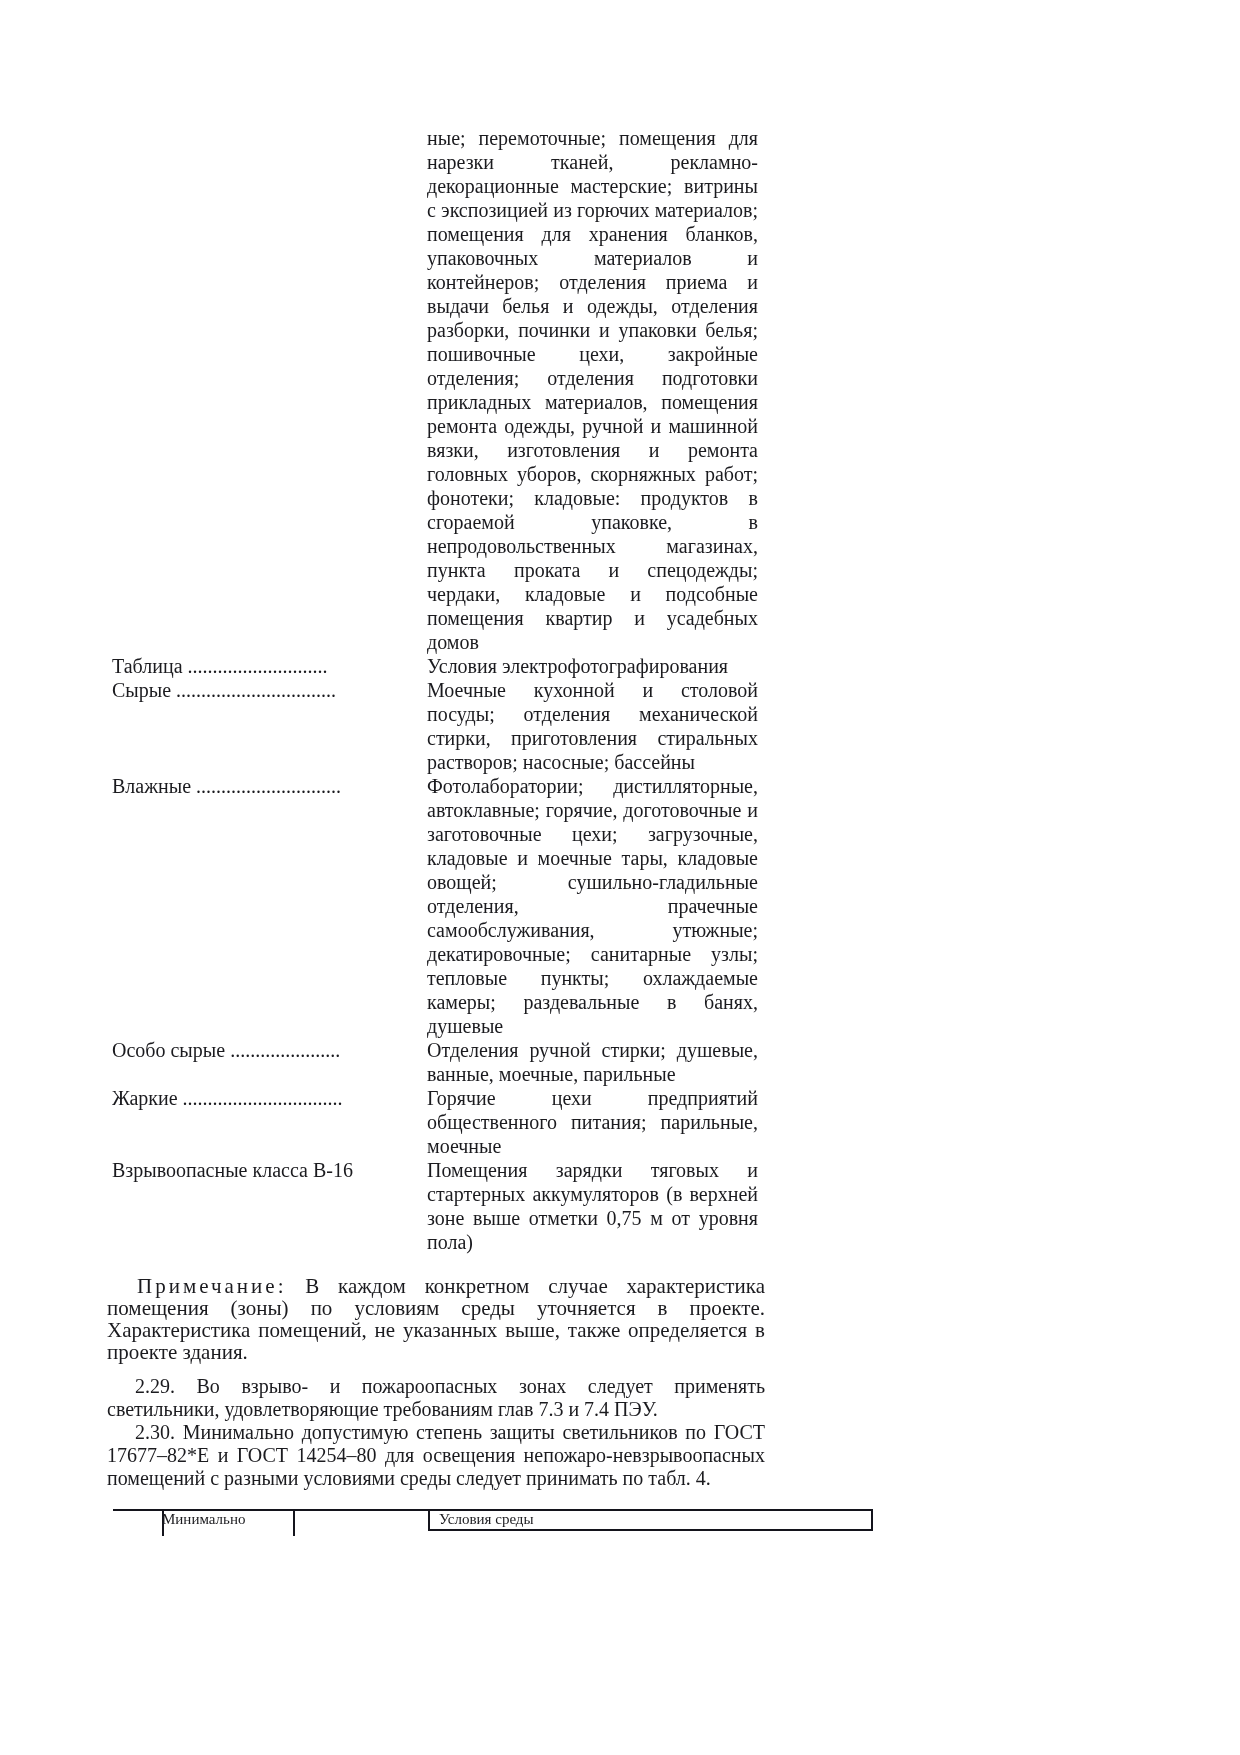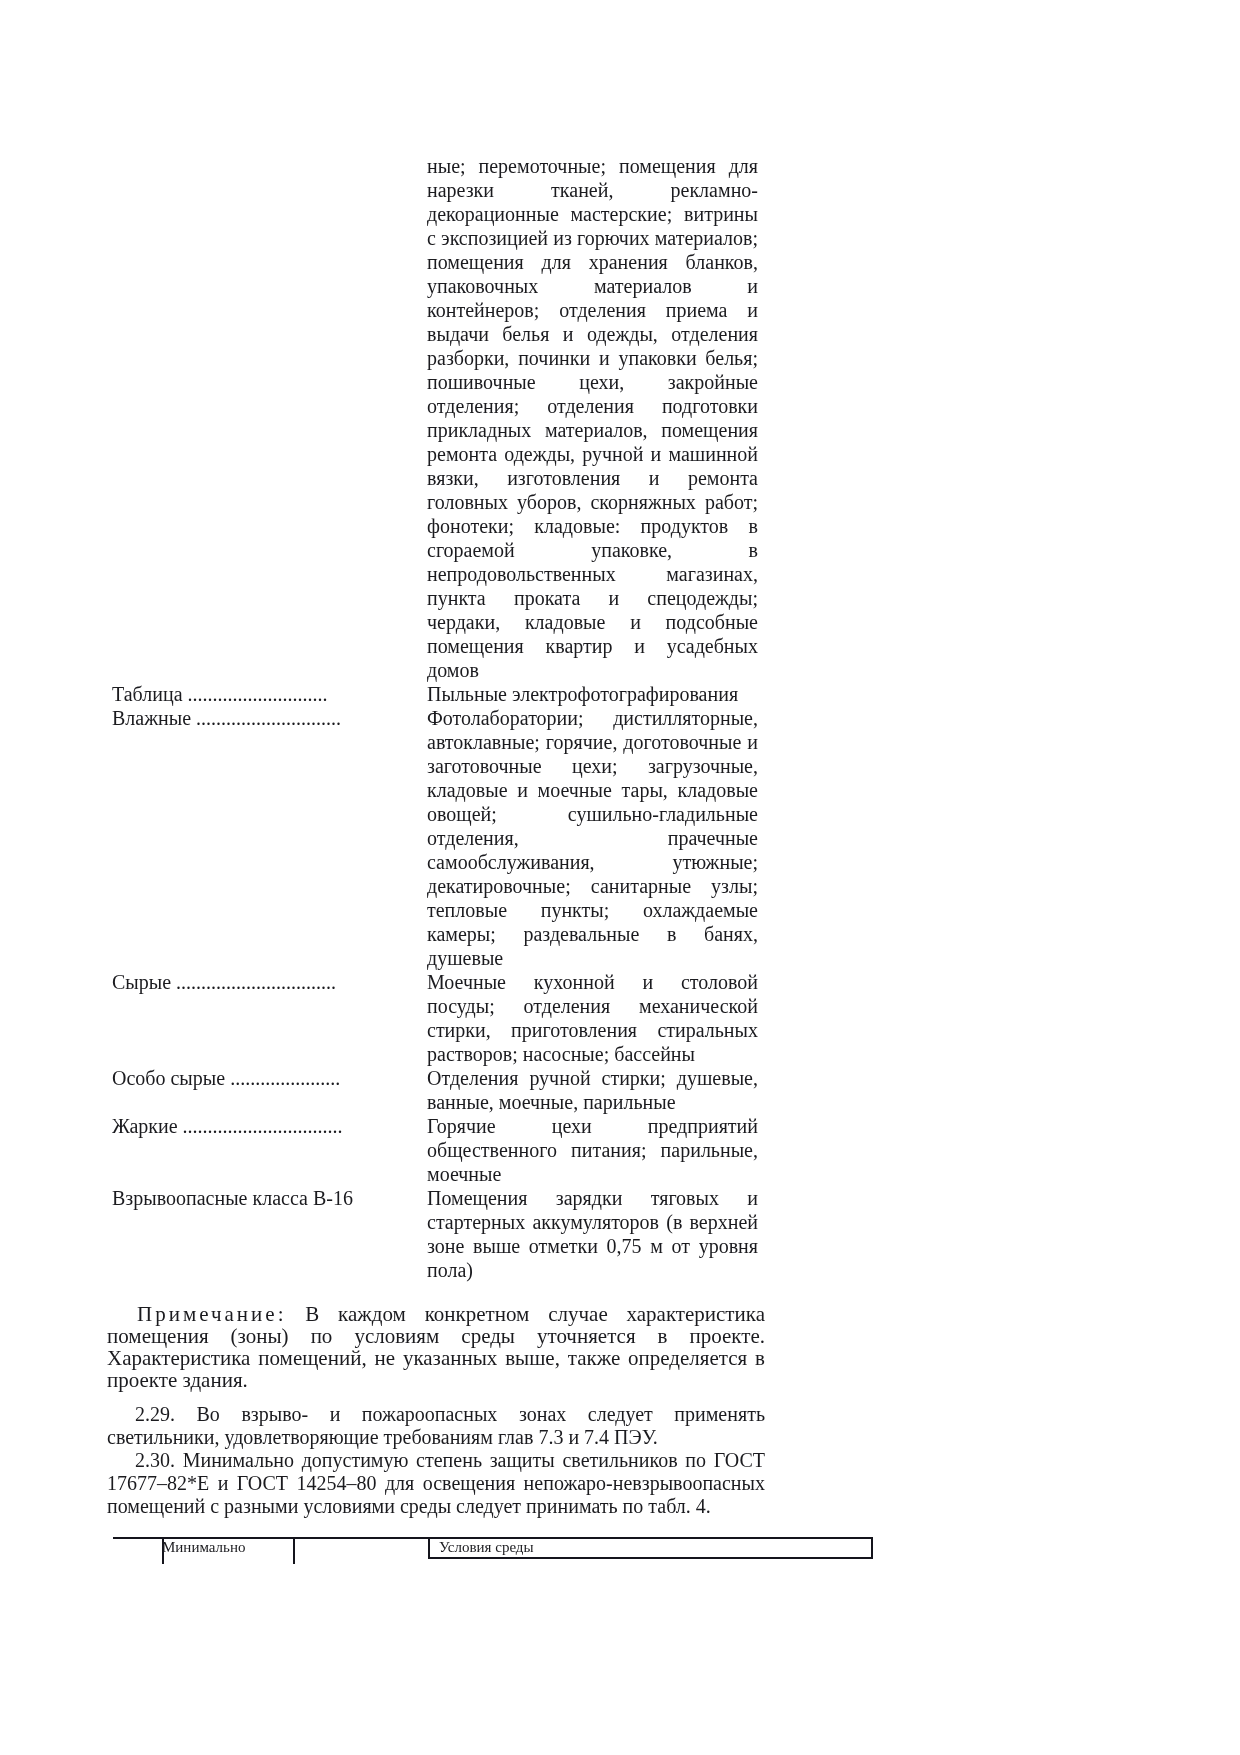--- a/index.html
+++ b/index.html
@@ -11,21 +11,21 @@
     color: #1b1b1f;
   }
   .page {
     position: relative;
     width: 1240px; height: 1755px;
     background: #ffffff;
     padding: 126px 0 0 107px;
   }
 
   
-  .doc-list { margin-left: 5px; width: 646px; margin-top: 28px; }
+  .doc-list { margin-left: 5px; width: 646px; }
   .doc-row { display: flex; align-items: flex-start; }
   .term {
     width: 315px; flex: 0 0 315px;
     font-size: 20px; line-height: 24px;
     white-space: nowrap; overflow: hidden;
   }
   .def {
     width: 331px; flex: 0 0 331px;
     font-size: 20px; line-height: 24px;
     text-align: justify; text-align-last: left;
@@ -95,29 +95,29 @@
 
 <div class="page">
 
   <div class="doc-list">
     <div class="doc-row">
       <div class="term"></div>
       <div class="def">ные; перемоточные; помещения для нарезки тканей, рекламно-декорационные мастерские; витрины с экспозицией из горючих материалов; помещения для хранения бланков, упаковочных материалов и контейнеров; отделения приема и выдачи белья и одежды, отделения разборки, починки и упаковки белья; пошивочные цехи, закройные отделения; отделения подготовки прикладных материалов, помещения ремонта одежды, ручной и машинной вязки, изготовления и ремонта головных уборов, скорняжных работ; фонотеки; кладовые: продуктов в сгораемой упаковке, в непродовольственных магазинах, пункта проката и спецодежды; чердаки, кладовые и подсобные помещения квартир и усадебных домов</div>
     </div>
     <div class="doc-row">
       <div class="term">Таблица ............................</div>
-      <div class="def">Пыльные электрофотографирования</div>
+      <div class="def">Условия электрофотографирования</div>
+    </div>
+    <div class="doc-row">
+      <div class="term">Сырые ................................</div>
+      <div class="def">Моечные кухонной и столовой посуды; отделения механической стирки, приготовления стиральных растворов; насосные; бассейны</div>
     </div>
     <div class="doc-row">
       <div class="term">Влажные .............................</div>
       <div class="def">Фотолаборатории; дистилляторные, автоклавные; горячие, доготовочные и заготовочные цехи; загрузочные, кладовые и моечные тары, кладовые овощей; сушильно-гладильные отделения, прачечные самообслуживания, утюжные; декатировочные; санитарные узлы; тепловые пункты; охлаждаемые камеры; раздевальные в банях, душевые</div>
-    </div>
-    <div class="doc-row">
-      <div class="term">Сырые ................................</div>
-      <div class="def">Моечные кухонной и столовой посуды; отделения механической стирки, приготовления стиральных растворов; насосные; бассейны</div>
     </div>
     <div class="doc-row">
       <div class="term">Особо сырые ......................</div>
       <div class="def">Отделения ручной стирки; душевые, ванные, моечные, парильные</div>
     </div>
     <div class="doc-row">
       <div class="term">Жаркие ................................</div>
       <div class="def">Горячие цехи предприятий общественного питания; парильные, моечные</div>
     </div>
     <div class="doc-row">

